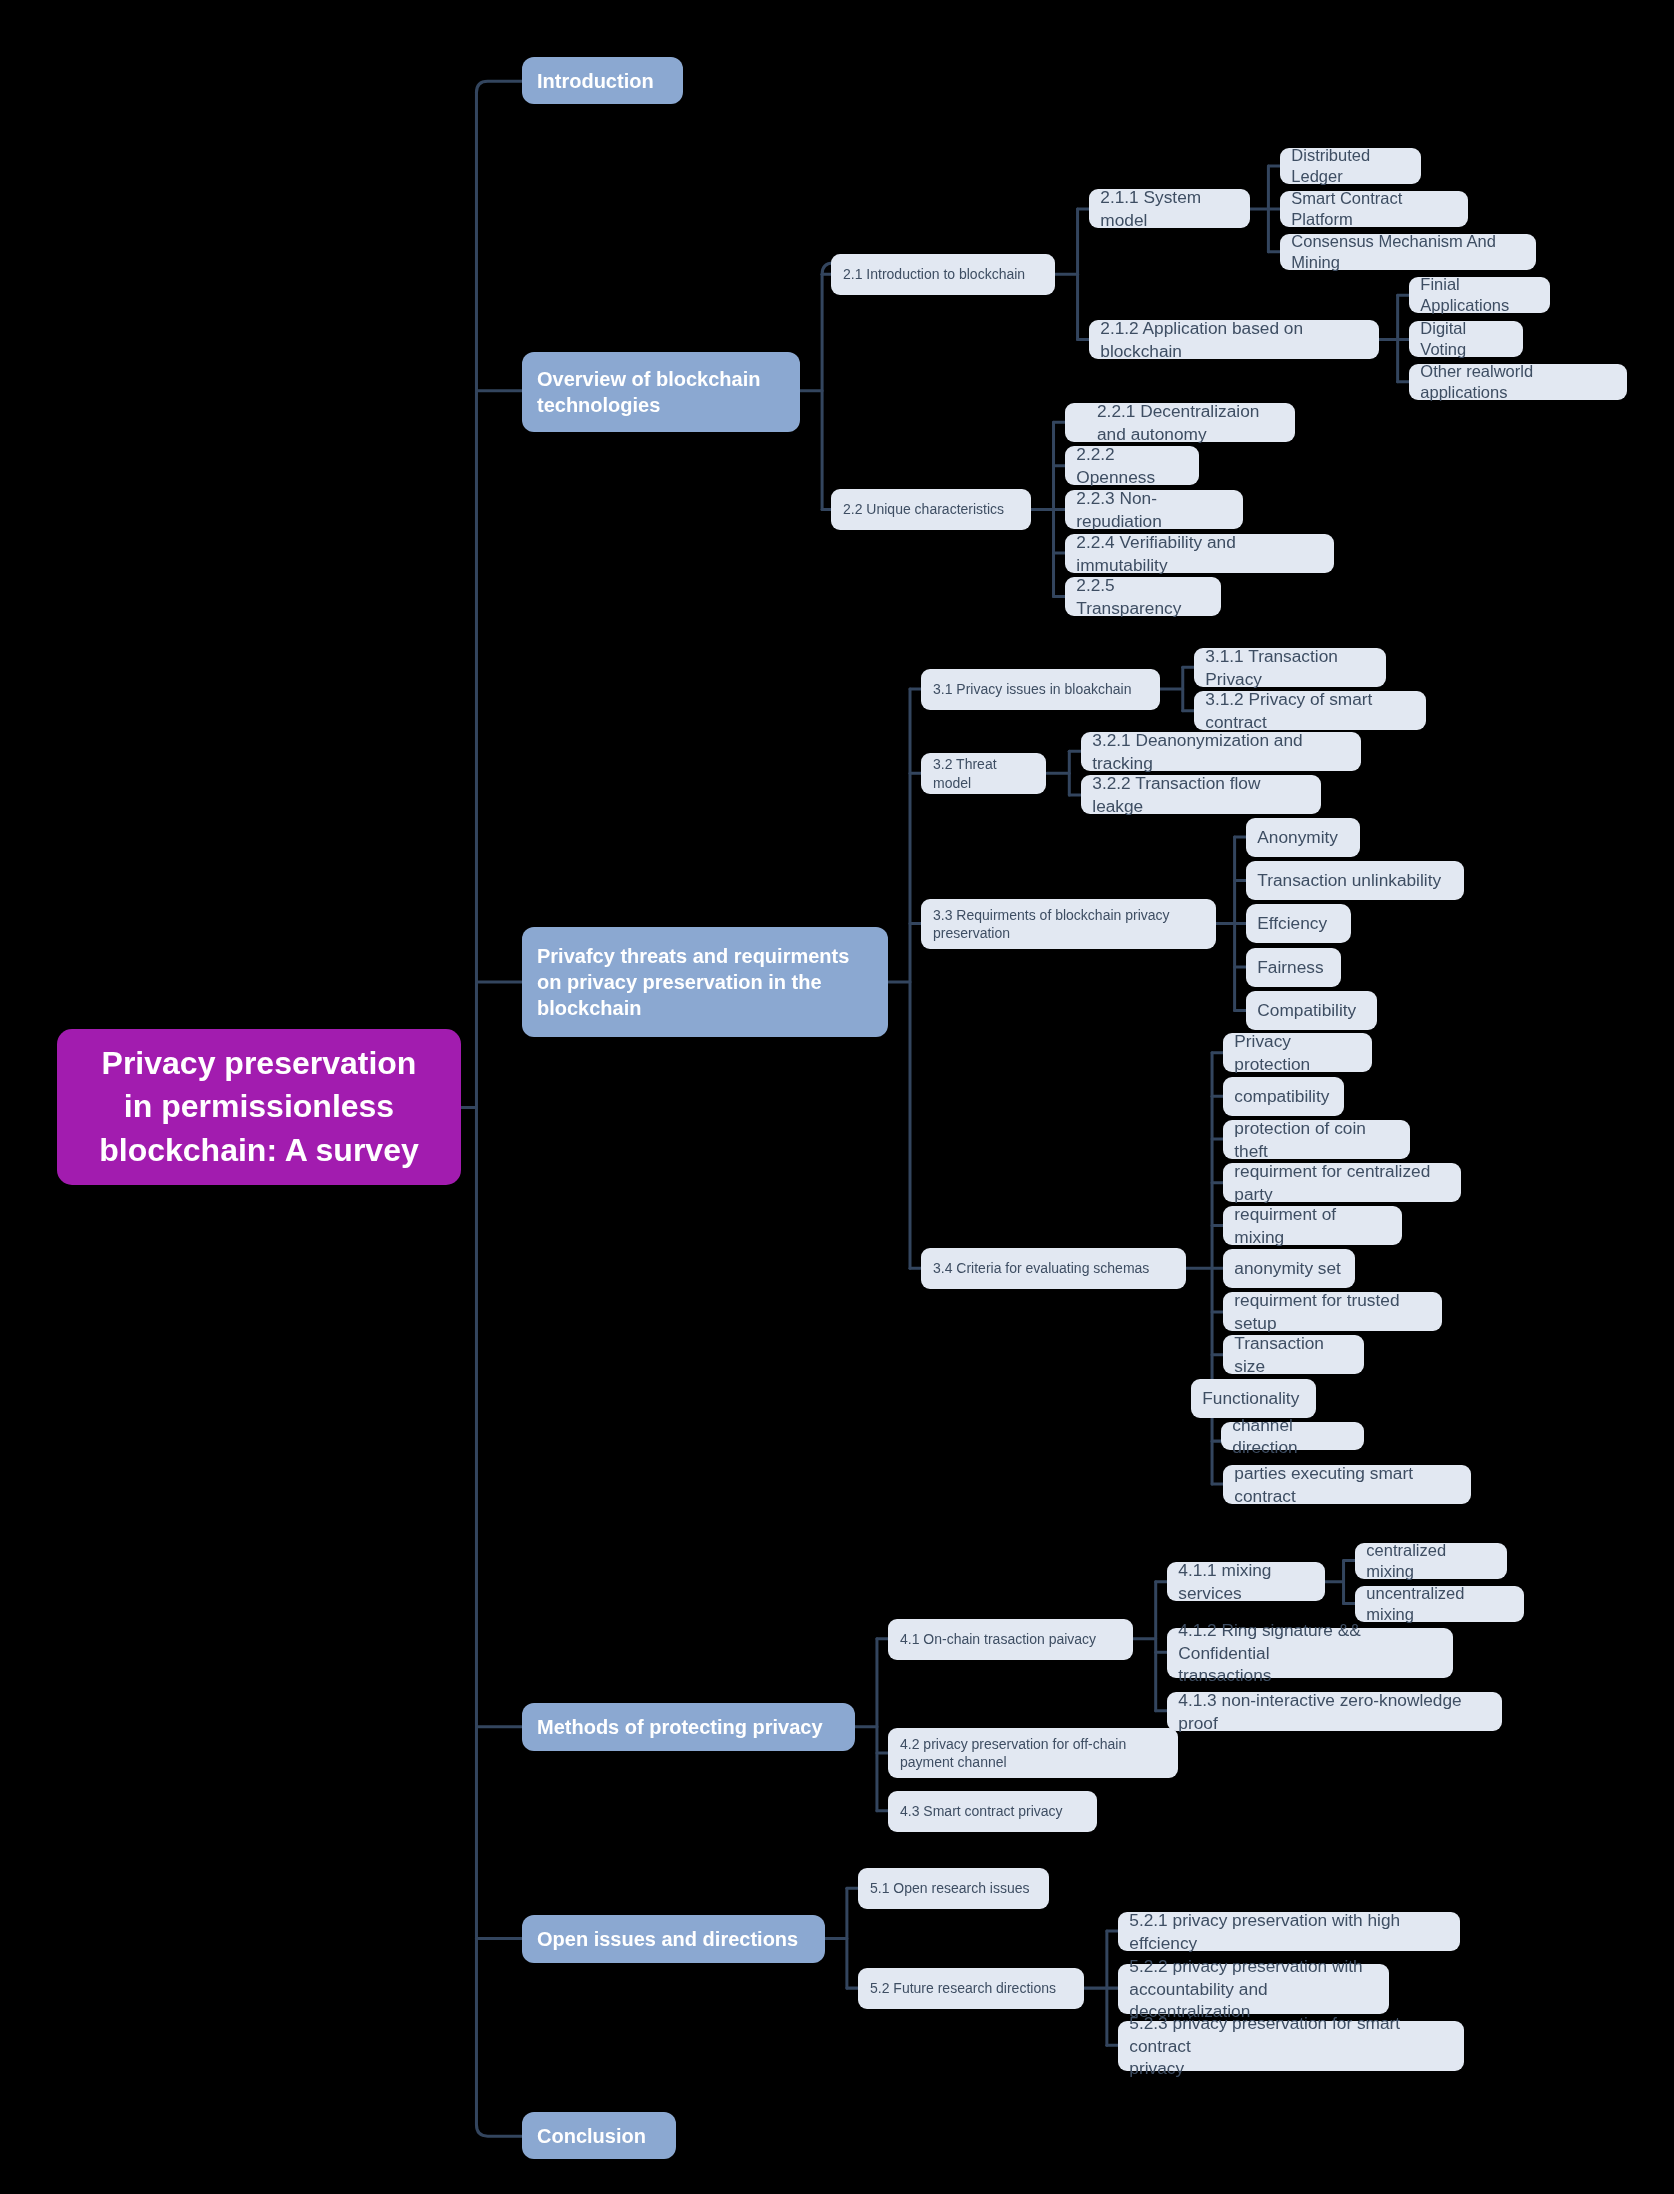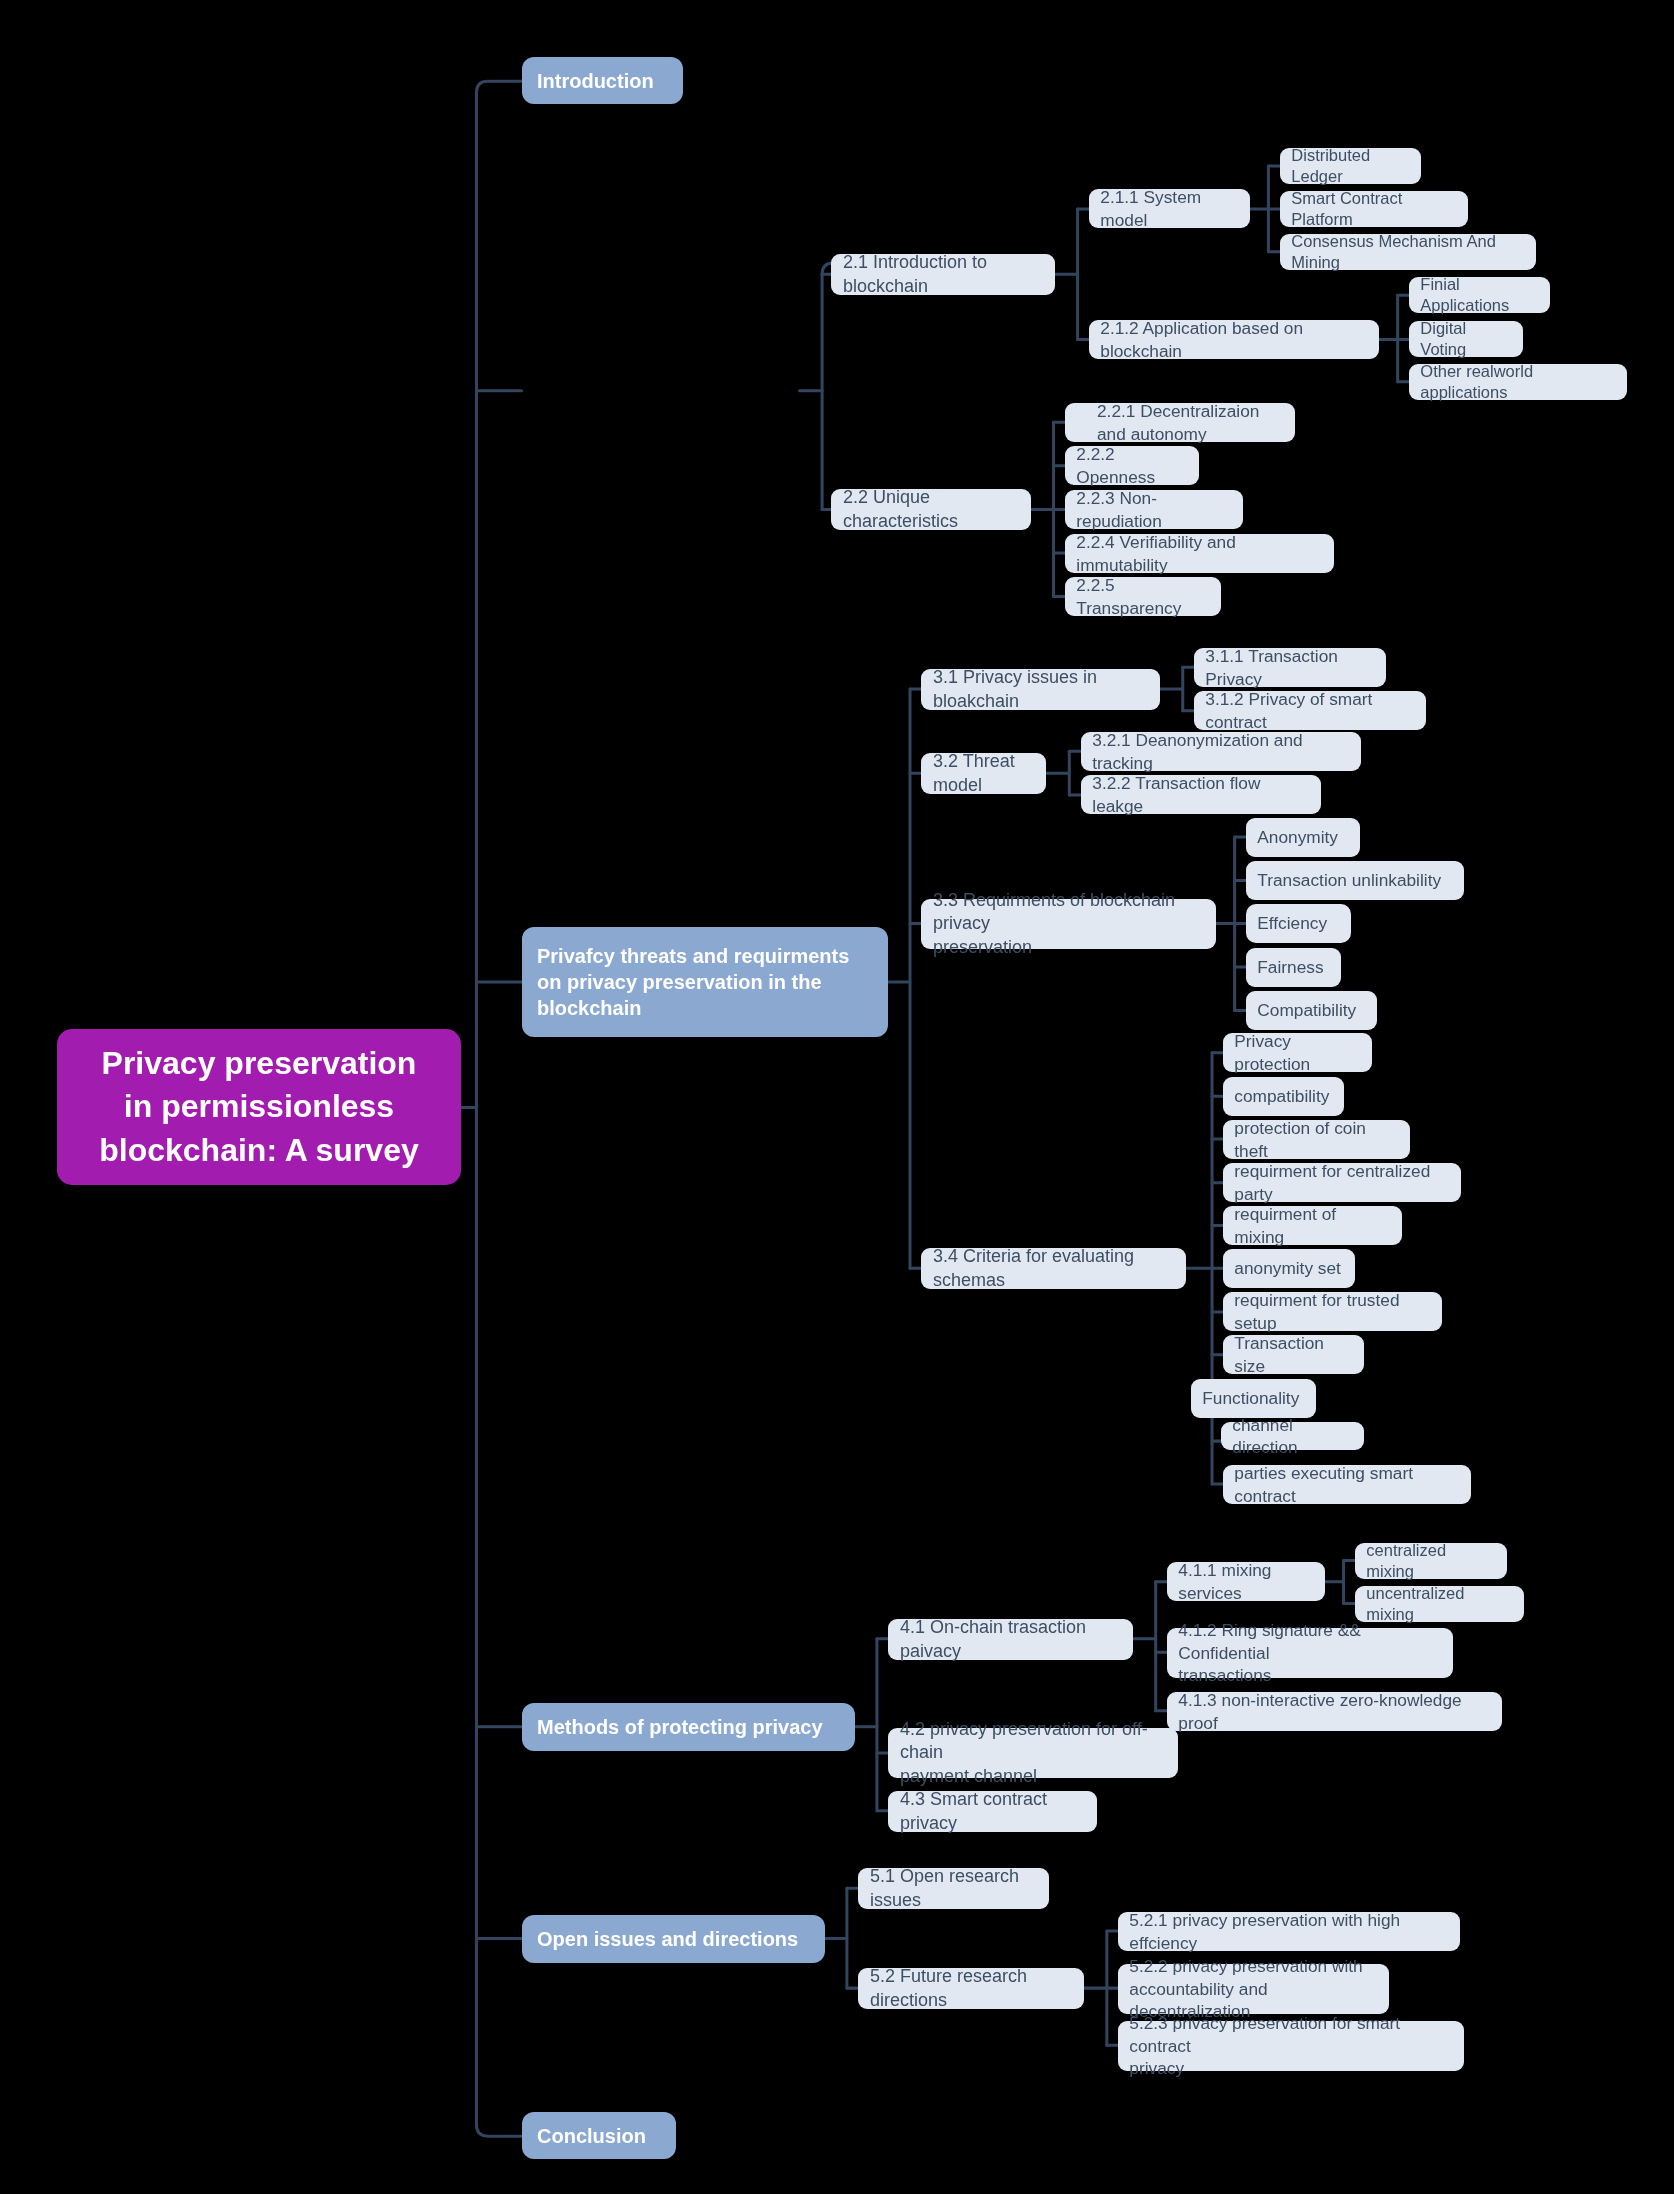--- a/index.html
+++ b/index.html
@@ -48,21 +48,21 @@
     font-weight:bold;
     font-size:20px;
     border-radius:12px;
     padding:9.8px 15px;
   }
   
   .node.lvl2{
     background:#e2e8f2;
     color:#3e4e63;
     font-weight:normal;
-    font-size:18px;
+    font-size:14px;
     border-radius:9px;
     padding:6.8px 12px;
   }
   .node.lvl3{
     background:#e2e8f2;
     color:#3e4e63;
     font-weight:normal;
     font-size:17.3px;
     border-radius:9px;
     padding:6.8px 11.3px;
@@ -194,20 +194,22 @@
       <path d="M 1473 2722 H 1488"></path>
     </g>
   </svg>
 
   <div class="node lvl0" style="left:57px; top:1029px; width:404px; height:156px;">Privacy preservation
 in permissionless
 blockchain: A survey</div>
 
   <div class="node lvl1" style="left:522px; top:57px; width:161px; height:47px;">Introduction</div>
 
+  <div class="node lvl1" style="left:522px; top:352px; width:278px; height:80px;">Overview of blockchain
+technologies</div>
 
   <div class="node lvl1" style="left:522px; top:927px; width:366px; height:110px;">Privafcy threats and requirments
 on privacy preservation in the
 blockchain</div>
 
   <div class="node lvl1" style="left:522px; top:1703px; width:333px; height:48px;">Methods of protecting privacy</div>
 
   <div class="node lvl1" style="left:522px; top:1915px; width:303px; height:48px;">Open issues and directions</div>
 
   <div class="node lvl1" style="left:522px; top:2112px; width:154px; height:47px;">Conclusion</div>

